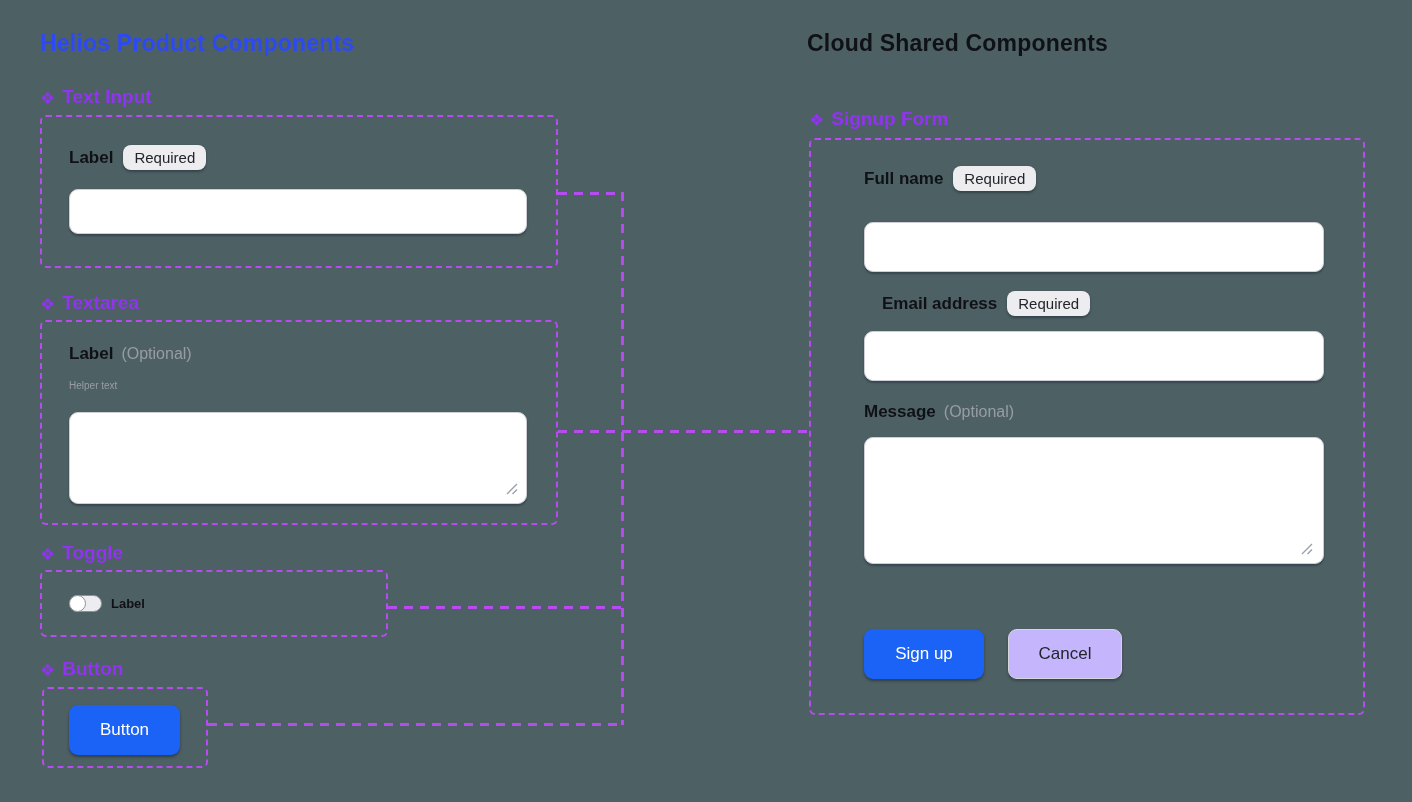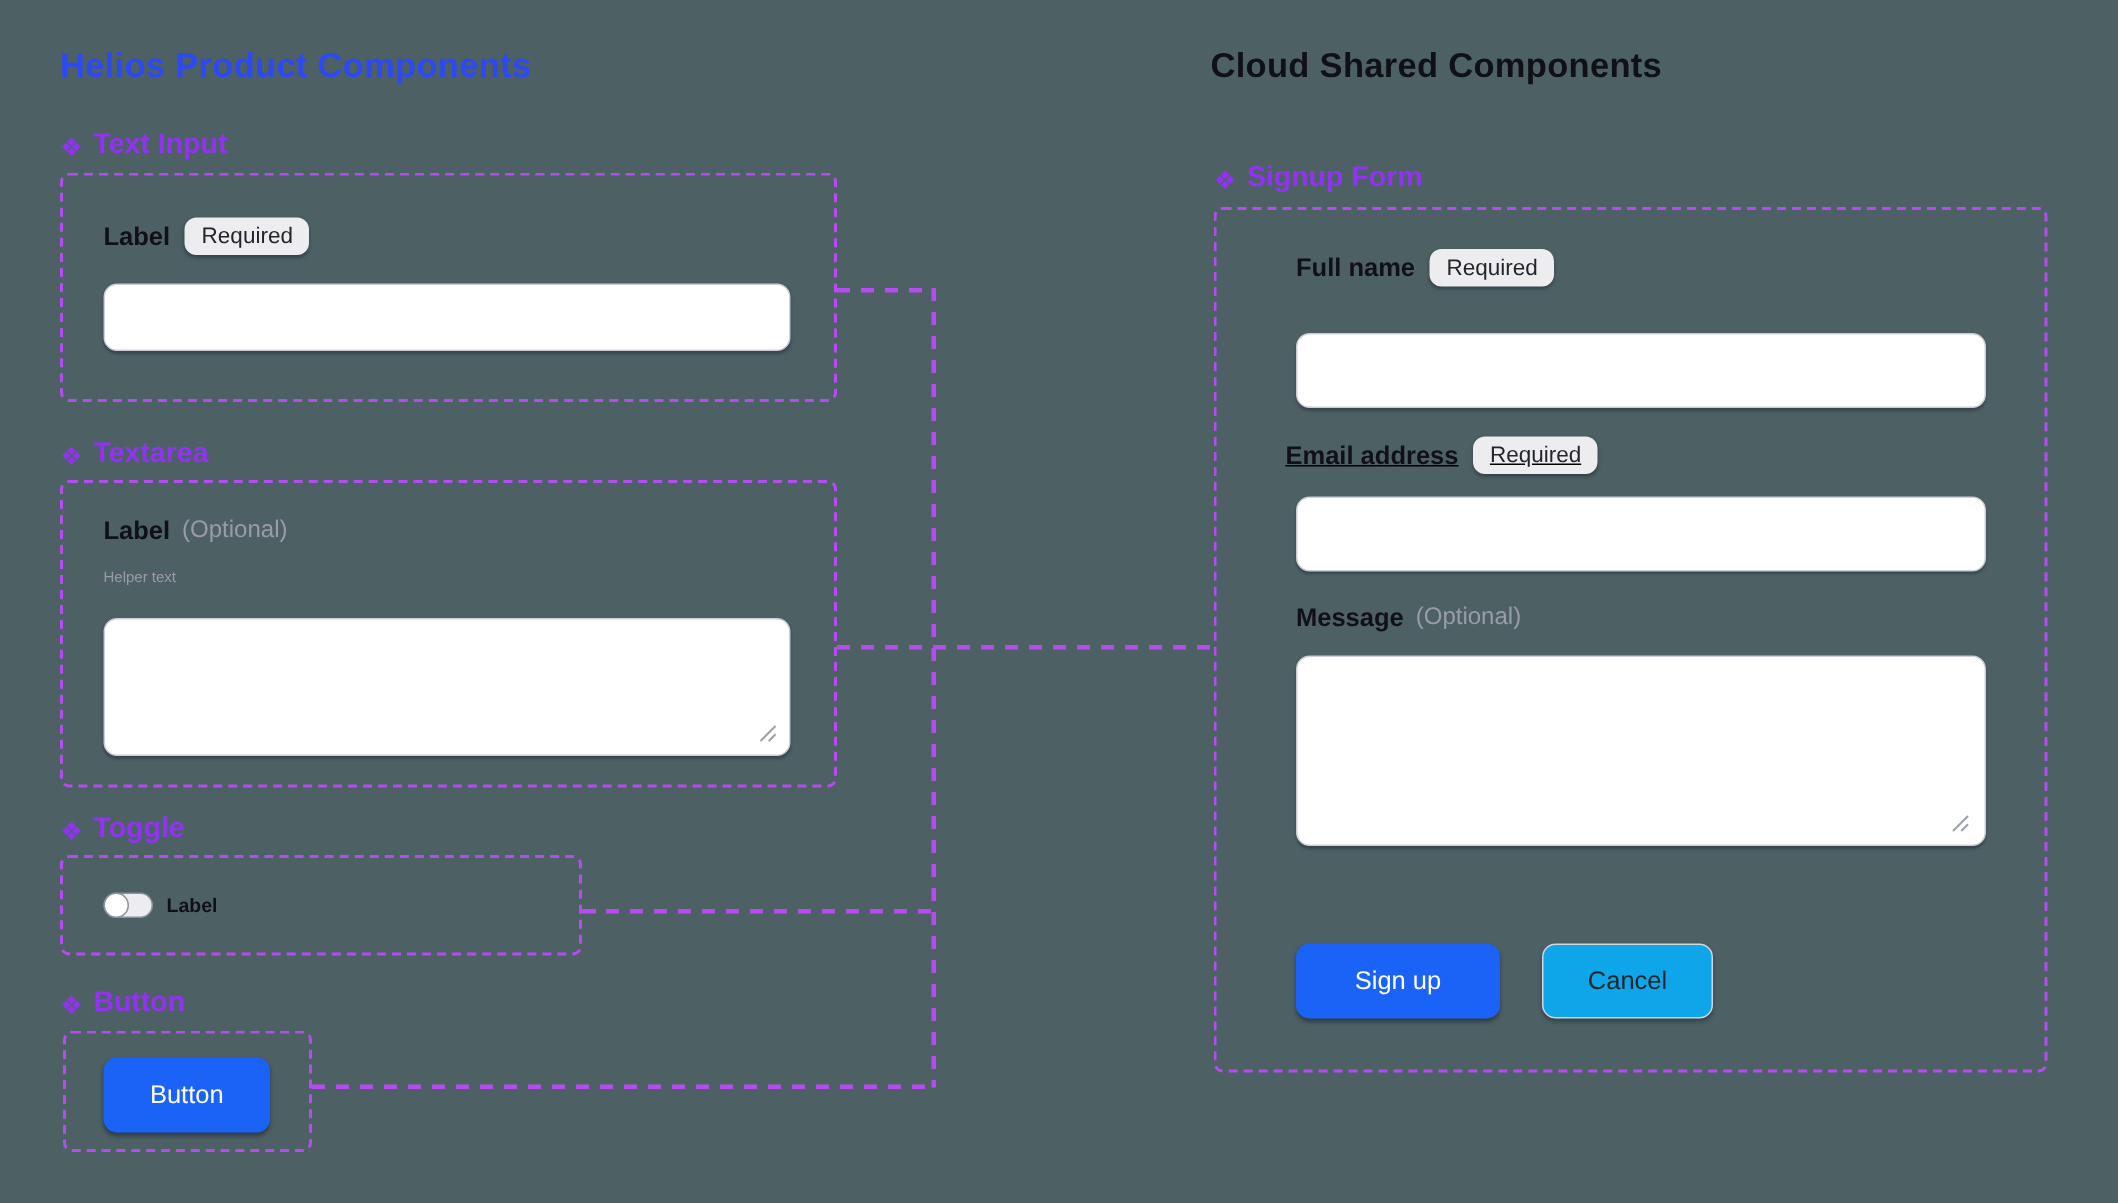--- a/index.html
+++ b/index.html
@@ -40,21 +40,21 @@
   .toggle.sm{width:33px;height:17px;}
   .toggle.sm .knob{width:17px;height:17px;}
   .toggle.lg{width:49px;height:26px;}
   .toggle.lg .knob{width:26px;height:26px;}
   .toggle-label-sm{font-size:13px;font-weight:700;color:#101116;margin-left:9px;}
   .btn{
     display:flex;align-items:center;justify-content:center;box-sizing:border-box;
     border-radius:9px;font-family:inherit;font-size:17px;font-weight:500;cursor:pointer;
   }
   .btn-primary{background:#1b63f7;color:#ffffff;border:none;box-shadow:0 2px 3px rgba(18,24,40,.5);}
-  .btn-secondary{background:#0ea5e9;color:#23252c;border:1.5px solid #d5d6dc;box-shadow:0 2px 3px rgba(18,24,40,.4);margin-left:20px;}
+  .btn-secondary{background:#c4b5fd;color:#23252c;border:1.5px solid #d5d6dc;box-shadow:0 2px 3px rgba(18,24,40,.4);}
 </style>
 </head>
 <body>
 
 <div class="canvas">
 
   <div class="abs page-title title-blue" style="left:40px;top:30px;">Helios Product Components</div>
 
   <div class="abs section-hdr" style="left:40px;top:86px;">
     <span class="cmp-icon">❖</span>
@@ -119,33 +119,33 @@
   </div>
 
   <div class="abs dash-box" style="left:809px;top:138px;width:556px;height:577px;">
 
     <div class="label-row abs" style="left:53px;top:26px;justify-content:flex-end;">
       <span class="field-label">Full name</span>
       <span class="badge">Required</span>
     </div>
     <input class="text-input abs" style="left: 53px; top: 82px; width: 460px; height: 50px;" value="">
 
-    <div class="label-row abs" style="left:46px;top:151px;text-decoration:underline;">
+    <div class="label-row abs" style="left:71px;top:151px;">
       <span class="field-label">Email address</span>
       <span class="badge">Required</span>
     </div>
     <input class="text-input abs" style="left: 53px; top: 191px; width: 460px; height: 50px;" value="">
 
     <div class="label-row abs" style="left:53px;top:262px;">
       <span class="field-label">Message</span>
       <span class="muted optional">(Optional)</span>
     </div>
     <textarea class="text-area abs" style="left: 53px; top: 297px; width: 460px; height: 127px;"></textarea>
     <svg class="resize-grip" style="right:50px;bottom:158px;" width="13" height="13" viewBox="0 0 13 13">
       <path d="M12 2 L2 12 M12 7.5 L7.5 12" stroke="#9ba0aa" stroke-width="1.4" fill="none"></path>
     </svg>
 
 
-    <button class="btn btn-primary abs" style="left:53px;top:489px;width:136px;height:50px;">Sign up</button>
+    <button class="btn btn-primary abs" style="left:53px;top:489px;width:120px;height:50px;">Sign up</button>
     <button class="btn btn-secondary abs" style="left:197px;top:489px;width:114px;height:50px;">Cancel</button>
   </div>
 
 </div>
 
 </body></html>

